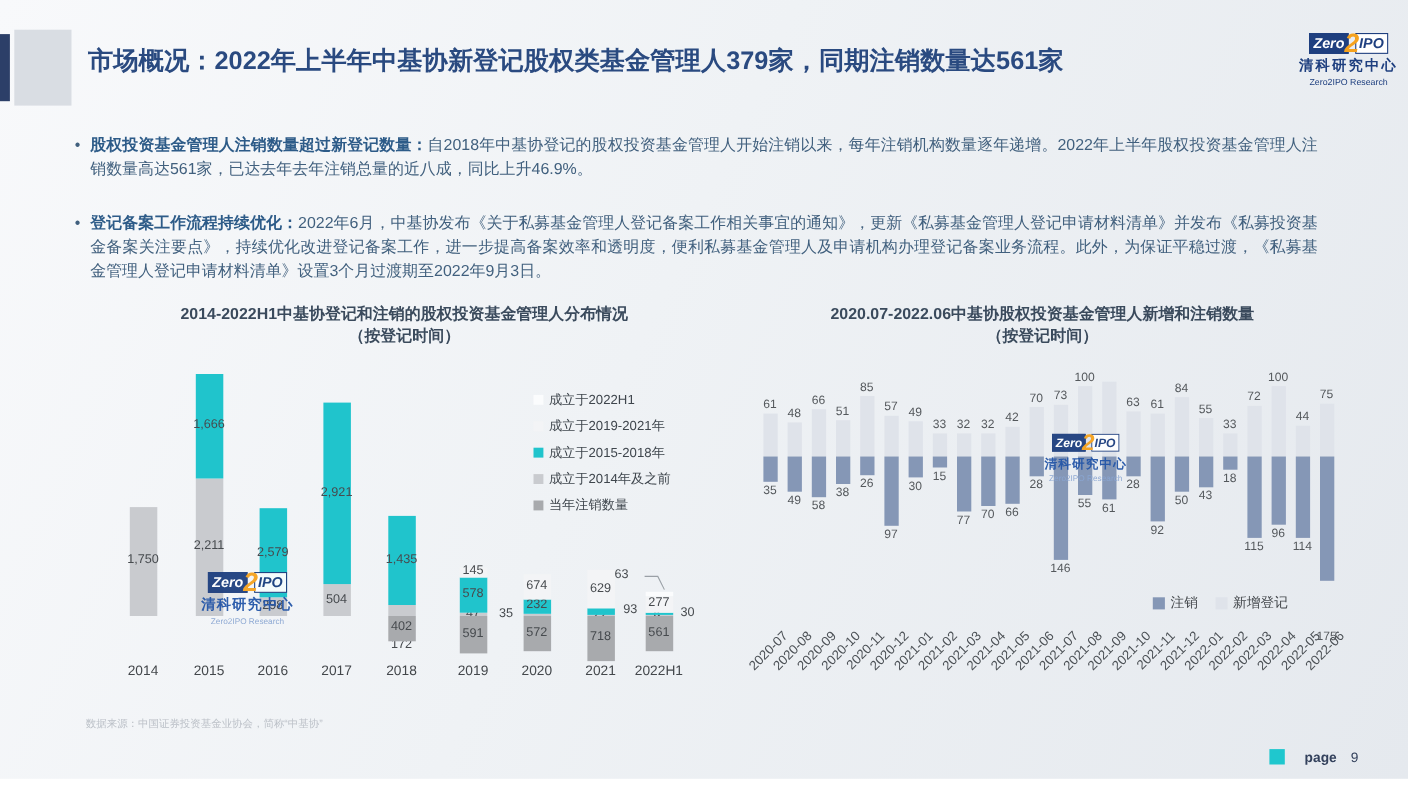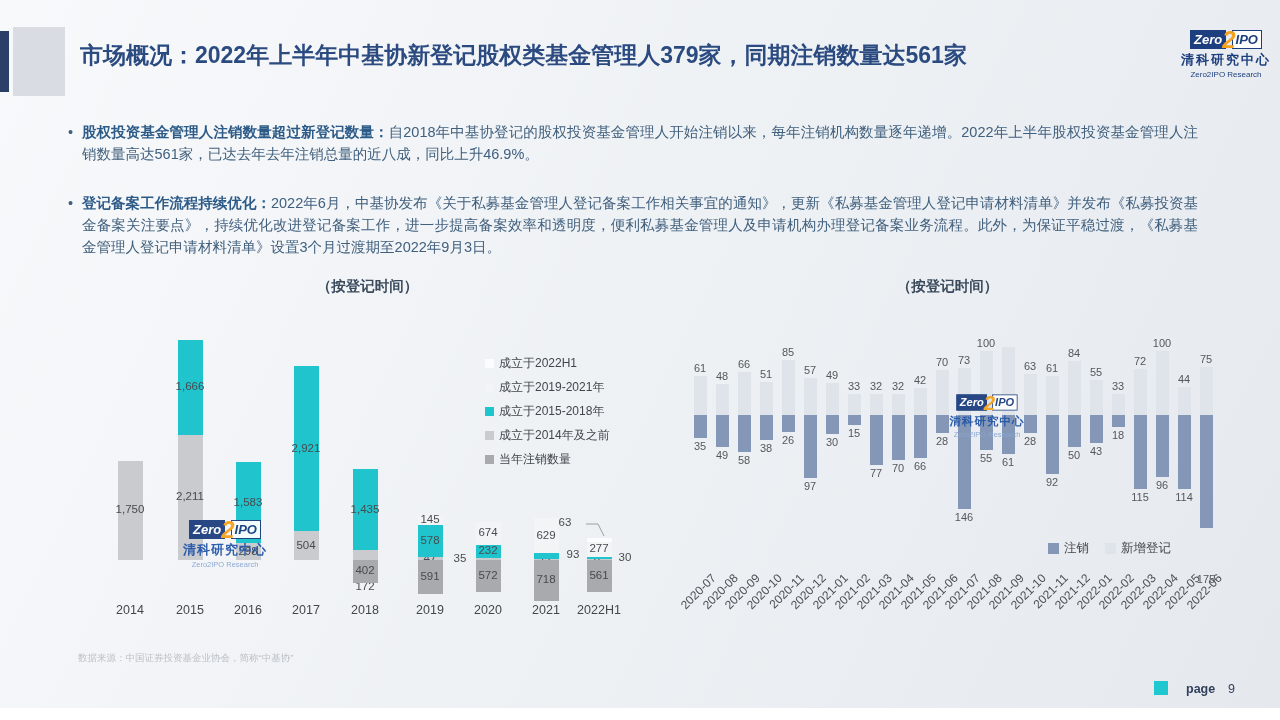--- a/index.html
+++ b/index.html
@@ -77,35 +77,36 @@
     <span class="dot">•</span>
     <span class="lead">股权投资基金管理人注销数量超过新登记数量：</span><span>自2018年中基协登记的股权投资基金管理人开始注销以来，每年注销机构数量逐年递增。2022年上半年股权投资基金管理人注销数量高达561家，已达去年去年注销总量的近八成，同比上升46.9%。</span>
   </div>
   <div class="bullet" style="top:192px;">
     <span class="dot">•</span>
     <span class="lead">登记备案工作流程持续优化：</span><span>2022年6月，中基协发布《关于私募基金管理人登记备案工作相关事宜的通知》，更新《私募基金管理人登记申请材料清单》并发布《私募投资基金备案关注要点》，持续优化改进登记备案工作，进一步提高备案效率和透明度，便利私募基金管理人及申请机构办理登记备案业务流程。此外，为保证平稳过渡，《私募基金管理人登记申请材料清单》设置3个月过渡期至2022年9月3日。</span>
   </div>
 
   <div class="chart chart-left">
     <div class="chart-title">
+      <div>2014-2022H1中基协登记和注销的股权投资基金管理人分布情况</div>
       <div>（按登记时间）</div>
     </div>
     <div class="plot" id="plot-left">
         <div class="seg" style="left: 42.5px; top: 183.775px; width: 25px; height: 99.225px; background: rgb(201, 203, 207);"></div>
         <div class="vlabel" style="left: 31px; top: 226.387px;">1,750</div>
         <div class="cat" style="left: 25px; top: 326px;">2014</div>
         <div class="seg" style="left: 102.5px; top: 157.636px; width: 25px; height: 125.364px; background: rgb(201, 203, 207);"></div>
         <div class="vlabel" style="left: 91px; top: 213.318px;">2,211</div>
         <div class="seg" style="left: 102.5px; top: 63.1741px; width: 25px; height: 94.4622px; background: rgb(32, 196, 204);"></div>
         <div class="vlabel" style="left: 91px; top: 103.405px;">1,666</div>
         <div class="cat" style="left: 85px; top: 326px;">2015</div>
         <div class="seg" style="left: 160.5px; top: 266.103px; width: 25px; height: 16.8966px; background: rgb(201, 203, 207);"></div>
         <div class="vlabel" style="left: 149px; top: 267.552px;">298</div>
         <div class="seg" style="left: 160.5px; top: 184.909px; width: 25px; height: 81.1944px; background: rgb(32, 196, 204);"></div>
-        <div class="vlabel" style="left: 149px; top: 218.506px;">1,583</div>
+        <div class="vlabel" style="left: 149px; top: 218.506px;">2,579</div>
         <div class="cat" style="left: 143px; top: 326px;">2016</div>
         <div class="seg" style="left: 218.5px; top: 254.423px; width: 25px; height: 28.5768px; background: rgb(201, 203, 207);"></div>
         <div class="vlabel" style="left: 207px; top: 261.712px;">504</div>
         <div class="seg" style="left: 218.5px; top: 88.8025px; width: 25px; height: 165.621px; background: rgb(32, 196, 204);"></div>
         <div class="vlabel" style="left: 207px; top: 164.613px;">2,921</div>
         <div class="cat" style="left: 201px; top: 326px;">2017</div>
         <div class="seg" style="left: 277.5px; top: 273.248px; width: 25px; height: 9.7524px; background: rgb(201, 203, 207);"></div>
         <div class="vlabel" style="left: 266px; top: 271.124px; margin-top: 32px;">172</div>
         <div class="seg" style="left: 277.5px; top: 191.883px; width: 25px; height: 81.3645px; background: rgb(32, 196, 204);"></div>
         <div class="vlabel" style="left: 266px; top: 225.565px;">1,435</div>
@@ -182,20 +183,21 @@
         <span class="z-two">2</span>
         <span class="z-right">IPO</span>
       </div>
       <div class="logo-cn">清科研究中心</div>
       <div class="logo-en" style="color:#8aa6d2;">Zero2IPO Research</div>
     </div>
   </div>
 
   <div class="chart chart-right">
     <div class="chart-title">
+      <div>2020.07-2022.06中基协股权投资基金管理人新增和注销数量</div>
       <div>（按登记时间）</div>
     </div>
     <div class="plot" id="plot-right">
         <div class="seg" style="left: 38.5px; top: 98.655px; width: 13px; height: 39.345px; background: rgb(223, 227, 234);"></div>
         <div class="toplab" style="left: 28px; top: 84.655px;">61</div>
         <div class="seg" style="left: 38.5px; top: 138px; width: 13px; height: 22.575px; background: rgb(133, 151, 182);"></div>
         <div class="botlab" style="left: 28px; top: 162.575px;">35</div>
         <div class="xlab" style="left: 54px; top: 294px;">2020-07</div>
         <div class="seg" style="left: 60.5px; top: 107.04px; width: 13px; height: 30.96px; background: rgb(223, 227, 234);"></div>
         <div class="toplab" style="left: 50px; top: 93.04px;">48</div>

